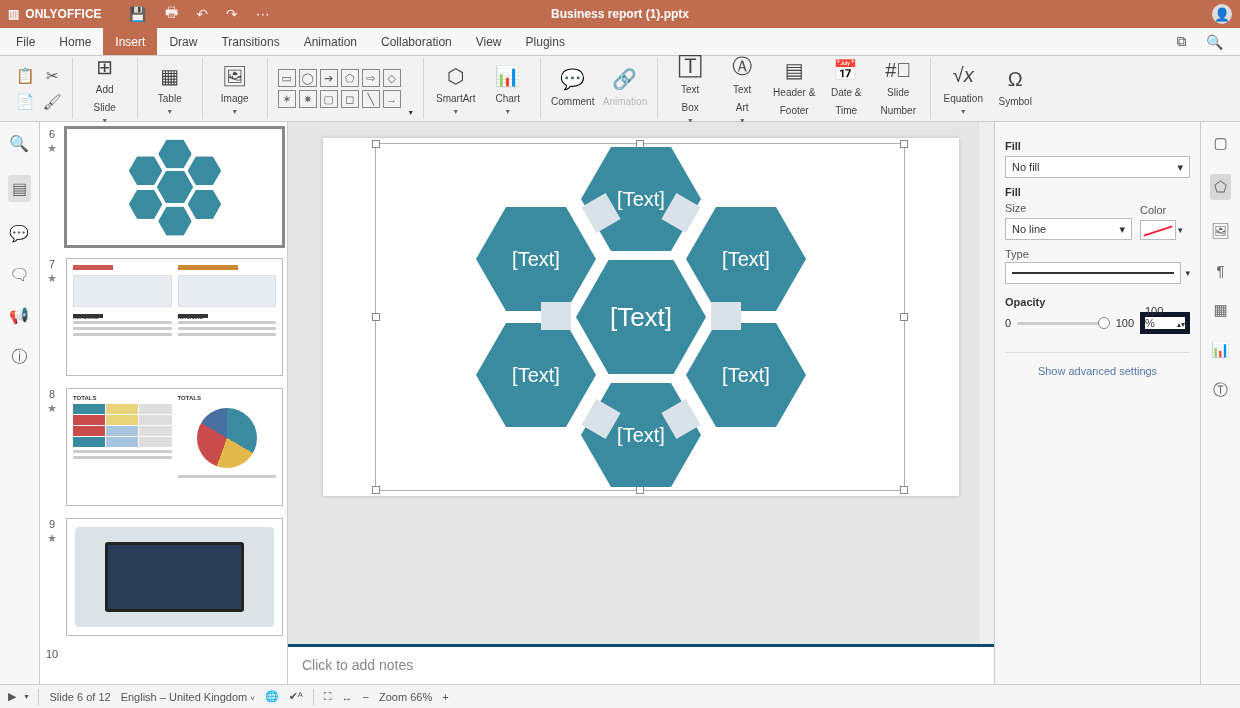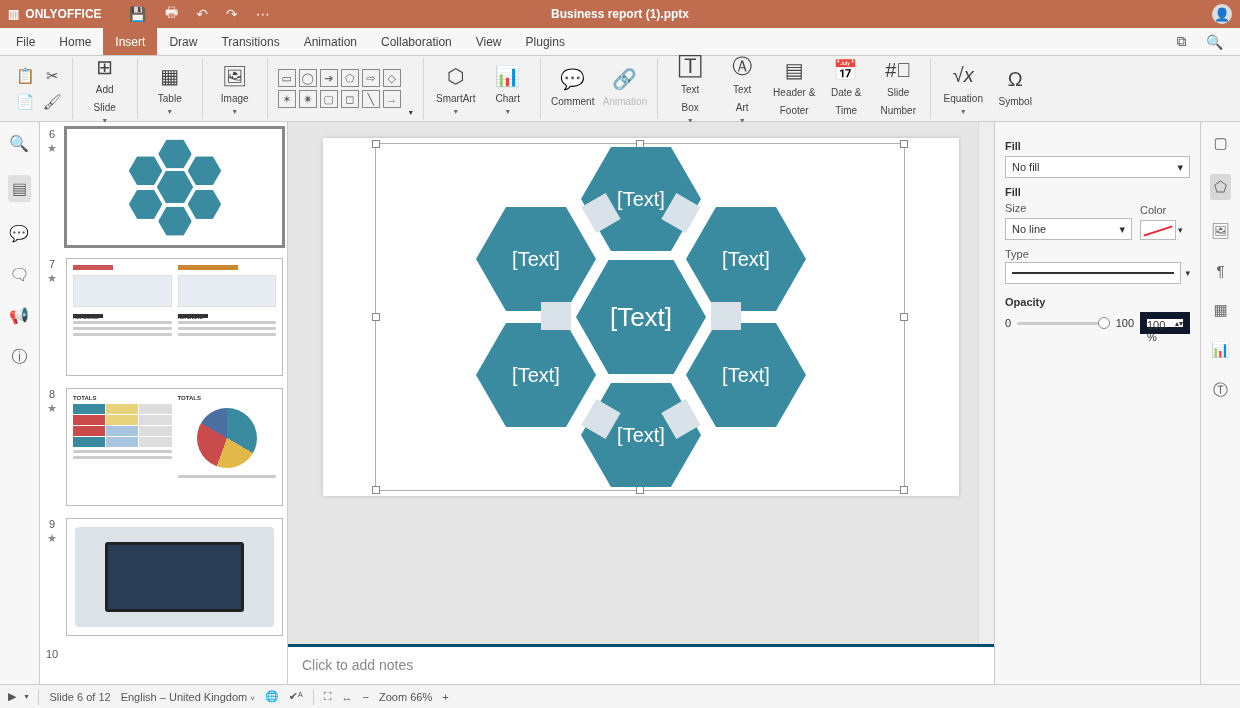--- a/index.html
+++ b/index.html
@@ -69,21 +69,21 @@
   .rp-col{flex:1; display:flex; flex-direction:column; gap:2px;}
   .rp-sub{font-size:11px;color:#555;margin-bottom:2px;}
   .rp-swatch{width:36px;height:20px;border:1px solid #bbb;background:#fff;position:relative;}
   .rp-swatch::after{content:"";position:absolute;left:2px;right:2px;top:50%;height:2px;background:#e23;transform:rotate(-18deg);}
   .rp-line-sample{flex:1;height:22px;border:1px solid #bbb;background:#fff;display:flex;align-items:center;padding:0 6px;}
   .rp-line-sample .ln{flex:1;height:2px;background:#333;}
   .slider{display:flex;align-items:center;gap:6px;margin-top:4px;}
   .slider .track{flex:1;height:3px;background:#ccc;position:relative;border-radius:2px;}
   .slider .thumb{position:absolute;right:0;top:-5px;width:12px;height:12px;border:1px solid #888;background:#fff;border-radius:50%;}
   .adv{color:#5577aa; text-align:center; margin-top:18px; cursor:pointer; font-size:11px;border-top:1px solid #ddd;padding-top:12px;}
-  .zoom-val{width:50px;height:22px;border:7px solid #0f172a;background:#fff;display:flex;align-items:flex-start;justify-content:center;font-size:11px;}
+  .zoom-val{width:50px;height:22px;border:5px solid #0f172a;background:#fff;display:flex;align-items:flex-end;justify-content:center;font-size:11px;}
 
   .right-strip{width:40px;background:#f7f7f7;border-left:1px solid #ccc;display:flex;flex-direction:column;align-items:center;padding-top:12px;gap:22px;}
   .right-strip span{font-size:15px;color:#666;cursor:pointer;}
   .right-strip span.active{background:#d8d8d8;padding:4px;border-radius:3px;}
 
   
   .status{height:24px;background:#f4f4f4;border-top:1px solid #ccc;display:flex;align-items:center;padding:0 8px;font-size:11px;color:#555;gap:10px;}
   .status .mid{flex:1;text-align:center;font-weight:bold;}
   .status .seg{display:flex;align-items:center;gap:8px;}
   .status .divider{width:1px;height:16px;background:#ccc;}
@@ -449,20 +449,21 @@
       <div class="track">
           <div class="thumb"></div>
         </div>
       <span>100</span>
       <div class="zoom-val">
           <span>100 %</span>
           <span style="font-size:8px;margin-left:3px;">▴▾</span>
         </div>
     </div>
 
+    <div class="adv">Show advanced settings</div>
   </div>
 
   <div class="right-strip">
     <span>▢</span>
     <span class="active">⬠</span>
     <span>🖼</span>
     <span>¶</span>
     <span>▦</span>
     <span>📊</span>
     <span>Ⓣ</span>

